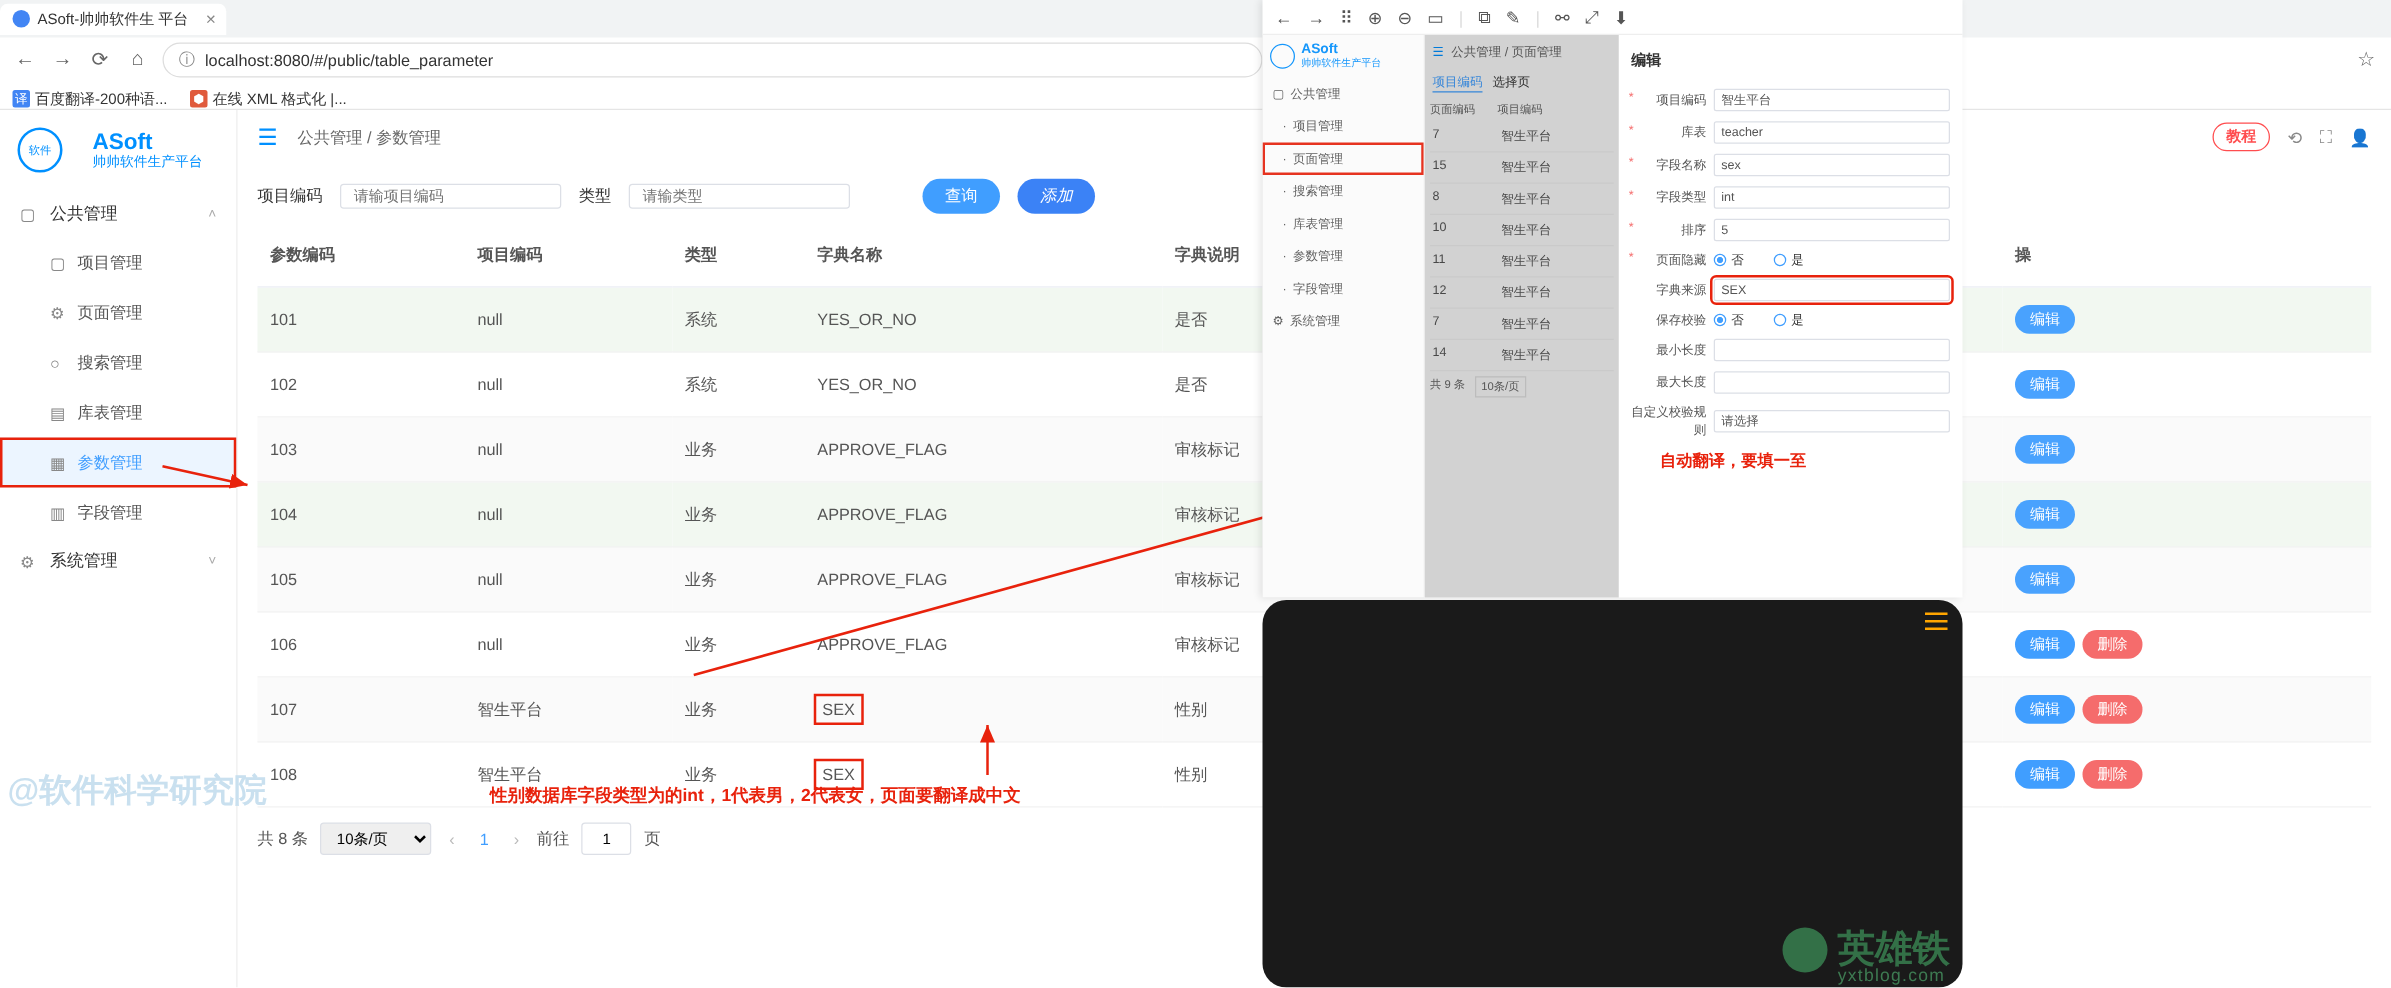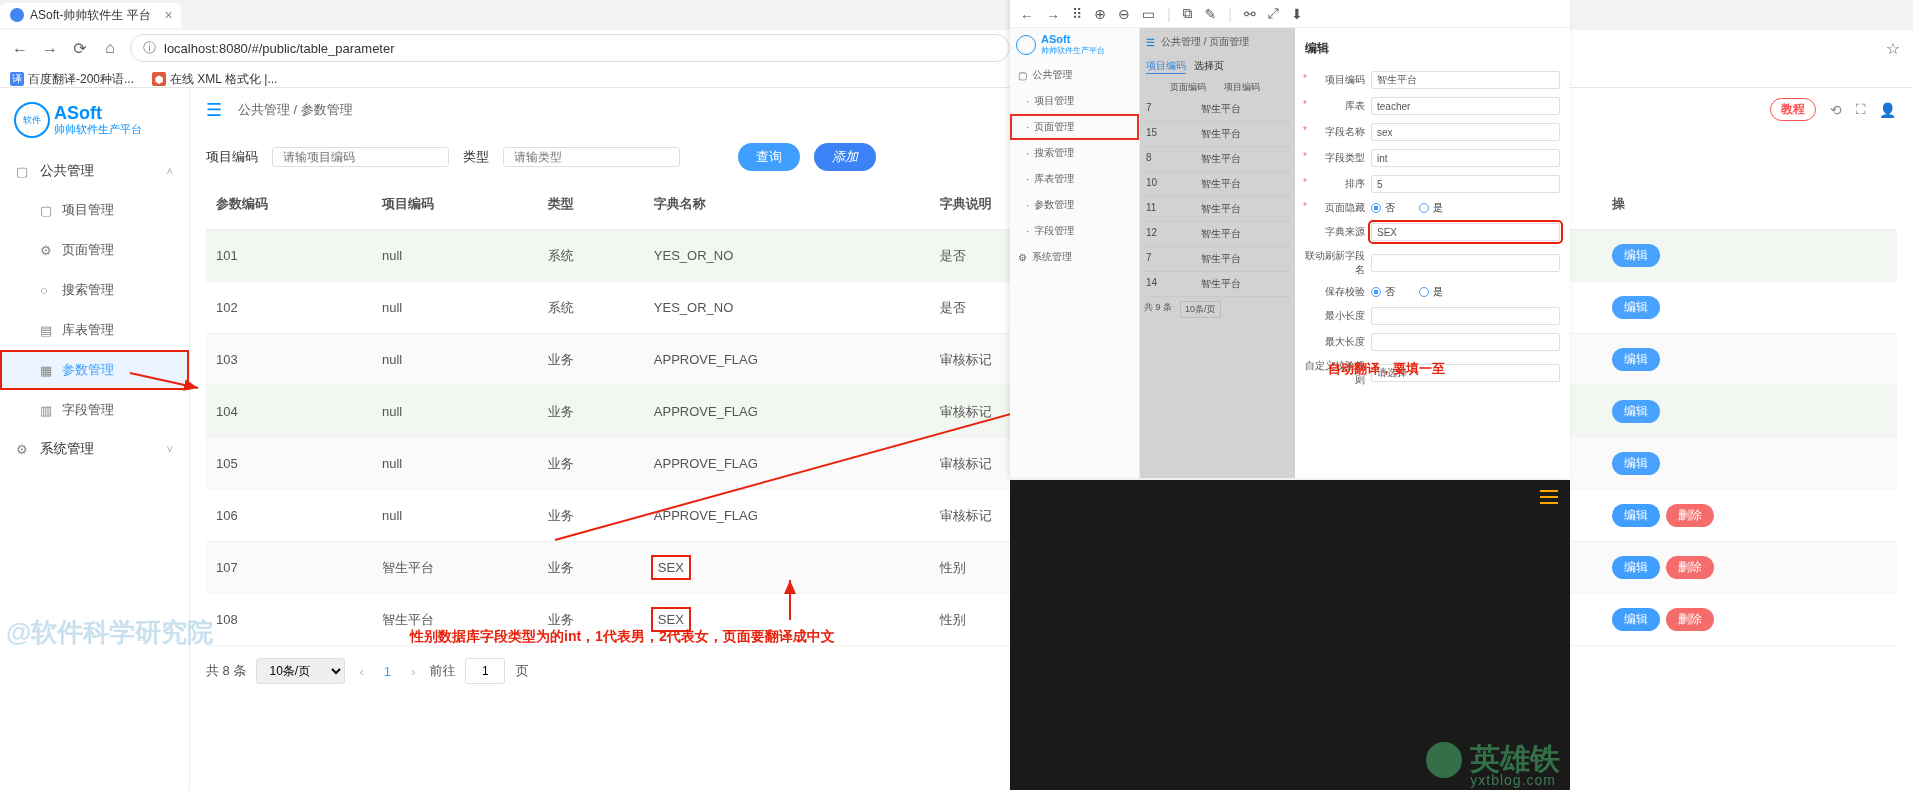--- a/index.html
+++ b/index.html
@@ -15,21 +15,21 @@
 .nav-btn { width: 20px; height: 20px; display: flex; align-items: center; justify-content: center; color: #666; font-size: 16px; cursor: pointer; }
 .url-bar { flex: 1; height: 28px; border: 1px solid #ddd; border-radius: 14px; padding: 0 12px; display: flex; align-items: center; gap: 8px; max-width: 880px; }
 .url-icon { color: #888; font-size: 13px; }
 .bookmarks-bar { height: 26px; display: flex; align-items: center; padding: 0 10px; gap: 18px; font-size: 12px; }
 .bookmark-item { display: flex; align-items: center; gap: 4px; color: #333; cursor: pointer; }
 .bk-icon { width: 14px; height: 14px; display: inline-flex; align-items: center; justify-content: center; border-radius: 2px; font-size: 10px; color: #fff; }
 
 
 .app-container { display: flex; height: 702px; }
 .sidebar { width: 190px; background: #fff; border-right: 1px solid #eee; padding-top: 4px; }
-.logo-area { display: flex; align-items: center; gap: 4px; padding: 10px 14px 14px; }
+.logo-area { display: flex; align-items: center; gap: 24px; padding: 10px 14px 14px; }
 .logo-circle { width: 36px; height: 36px; border: 2px solid #0090ff; border-radius: 50%; display: flex; align-items: center; justify-content: center; font-size: 9px; color: #0090ff; }
 .logo-text { color: #0090ff; font-weight: bold; font-size: 18px; line-height: 1; }
 .logo-sub { color: #0090ff; font-size: 11px; }
 
 .menu-item { padding: 10px 16px; display: flex; align-items: center; gap: 10px; color: #333; cursor: pointer; font-size: 13.5px; }
 .menu-item.top { justify-content: space-between; }
 .menu-item .chev { color: #aaa; font-size: 11px; }
 .menu-sub { padding: 11px 16px 11px 40px; color: #555; cursor: pointer; font-size: 13px; display: flex; align-items: center; gap: 8px; }
 .menu-sub.active { color: #409eff; background: #ecf5ff; }
 .menu-sub.highlight-box { outline: 2px solid #e8220c; outline-offset: -2px; }
@@ -81,37 +81,37 @@
 .ov-sidebar { width: 130px; background: #fff; border-right: 1px solid #eee; overflow: hidden; opacity: 0.9; }
 .ov-logo { display: flex; align-items: center; gap: 5px; padding: 6px; }
 .ov-logo-circ { width: 20px; height: 20px; border: 1px solid #0090ff; border-radius: 50%; }
 .ov-logo-txt { color: #0090ff; font-size: 11px; font-weight: bold; line-height: 1; }
 .ov-menu-item { padding: 6px 8px; display: flex; align-items: center; gap: 5px; font-size: 10px; color: #555; }
 .ov-menu-item.boxed { outline: 2px solid #e8220c; outline-offset: -2px; }
 .ov-table-area { flex: 0 0 155px; background: #f7f7f7; padding: 4px; font-size: 10px; overflow: hidden; }
 .ov-crumb { font-size: 10px; color: #666; padding: 3px 2px 6px; display:flex; align-items:center; gap:6px;}
 .ov-tab { display: flex; gap: 8px; font-size: 10px; padding: 4px 2px; }
 .ov-tab span.active { color: #409eff; border-bottom: 1px solid #409eff; }
-.ov-tbl-head { display: flex; font-size: 9px; color: #666; padding: 3px 0; gap: 4px; margin-left: 26px; }
+.ov-tbl-head { display: flex; font-size: 9px; color: #666; padding: 3px 0; gap: 4px; }
 .ov-tbl-head span:first-child { width: 50px; }
 .ov-row { display: flex; padding: 5px 2px; font-size: 10px; color: #555; border-bottom: 1px solid #eee; gap: 10px; }
 .ov-row span:first-child { width: 45px; }
 .ov-form { flex: 1; padding: 6px 10px; font-size: 10px; }
 .ov-form-title { font-size: 12px; font-weight: bold; padding: 6px 0 10px; }
 .ov-form-row { display: flex; align-items: center; gap: 6px; padding: 4px 0; }
 .ov-form-label { width: 60px; text-align: right; color: #555; font-size: 10px; position:relative;}
 .ov-form-label.req::before { content: "*"; color: #f56c6c; position: absolute; left: -2px; }
 .ov-form-input { flex: 1; height: 18px; border: 1px solid #dcdfe6; border-radius: 2px; padding: 0 5px; font-size: 10px; color: #555; min-width:0; }
 .ov-form-row.boxed .ov-form-input { outline: 2px solid #e8220c; outline-offset: 1px; }
 .ov-dim-overlay { position:absolute; inset:0; background:rgba(0,0,0,0.15); pointer-events:none; width:285px;}
 .ov-radio { display: flex; align-items: center; gap: 4px; font-size: 10px; }
 .ov-radio-dot { width: 10px; height: 10px; border: 1px solid #409eff; border-radius: 50%; display: inline-block; }
 .ov-radio-dot.on { background: radial-gradient(#409eff 40%, transparent 45%); }
 
-.bottom-dark { position: absolute; left: 1010px; top: 480px; width: 560px; height: 310px; background: #1a1a1a; }
+.bottom-dark { position: absolute; left: 1010px; top: 480px; width: 560px; height: 310px; background: #1a1a1a; border-radius: 19px; }
 .bottom-watermark { position: absolute; right: 10px; bottom: 10px; color: #4a6; font-size: 30px; font-weight: bold; opacity: 0.6; display:flex; align-items:center; gap:8px;}
 .bottom-watermark-sub { position: absolute; right: 14px; bottom: 2px; color: #5b7; font-size: 14px; opacity: 0.6; letter-spacing: 1px;}
 .menu-toggle { position:absolute; top:10px; right:12px; display:flex; flex-direction:column; gap:4px; }
 .menu-toggle span { width:18px; height:2px; background:#ffa500; }
 </style>
 </head>
 <body>
 
 <div class="browser-chrome">
   <div class="tab-bar">
@@ -331,21 +331,21 @@
         <span class="page-num">1</span>
         <span class="page-btn">›</span>
         <span>前往</span>
         <input class="page-input" value="1" style="">
         <span>页</span>
       </div>
     </div>
   </div>
 </div>
 
-<div class="annotation-text" style="left:410px;top:628px">性别数据库字段类型为的int，1代表男，2代表女，页面要翻译成中文</div>
+<div class="annotation-text" style="left:392px;top:628px">性别数据库字段类型为的int，1代表男，2代表女，页面要翻译成中文</div>
 <div class="watermark" style="left:6px;top:615px">@软件科学研究院</div>
 
 <svg class="svg-overlay" width="1570" height="790">
   <defs>
       <marker id="arr" markerWidth="8" markerHeight="8" refX="7" refY="3" orient="auto">
         <path d="M0,0 L7,3 L0,6 Z" fill="#e8220c"></path>
       </marker>
     </defs>
   <line x1="130" y1="373" x2="198" y2="388" stroke="#e8220c" stroke-width="2" marker-end="url(#arr)"></line>
   <line x1="555" y1="540" x2="1340" y2="323" stroke="#e8220c" stroke-width="2" marker-end="url(#arr)"></line>
@@ -492,24 +492,20 @@
           <div class="ov-form-row">
             <span class="ov-form-label req">页面隐藏</span>
             <span class="ov-radio"><span class="ov-radio-dot on"></span>否</span>
             <span class="ov-radio" style="margin-left:18px"><span class="ov-radio-dot"></span>是</span>
           </div>
           <div class="ov-form-row boxed">
             <span class="ov-form-label">字典来源</span>
             <input class="ov-form-input" value="SEX" style="">
           </div>
           <div class="ov-form-row">
-            <span class="ov-form-label">联动刷新字段名</span>
-            <input class="ov-form-input" value="" style="">
-          </div>
-          <div class="ov-form-row">
             <span class="ov-form-label">保存校验</span>
             <span class="ov-radio"><span class="ov-radio-dot on"></span>否</span>
             <span class="ov-radio" style="margin-left:18px"><span class="ov-radio-dot"></span>是</span>
           </div>
           <div class="ov-form-row">
             <span class="ov-form-label">最小长度</span>
             <input class="ov-form-input" value="" style="">
           </div>
           <div class="ov-form-row">
             <span class="ov-form-label">最大长度</span>

